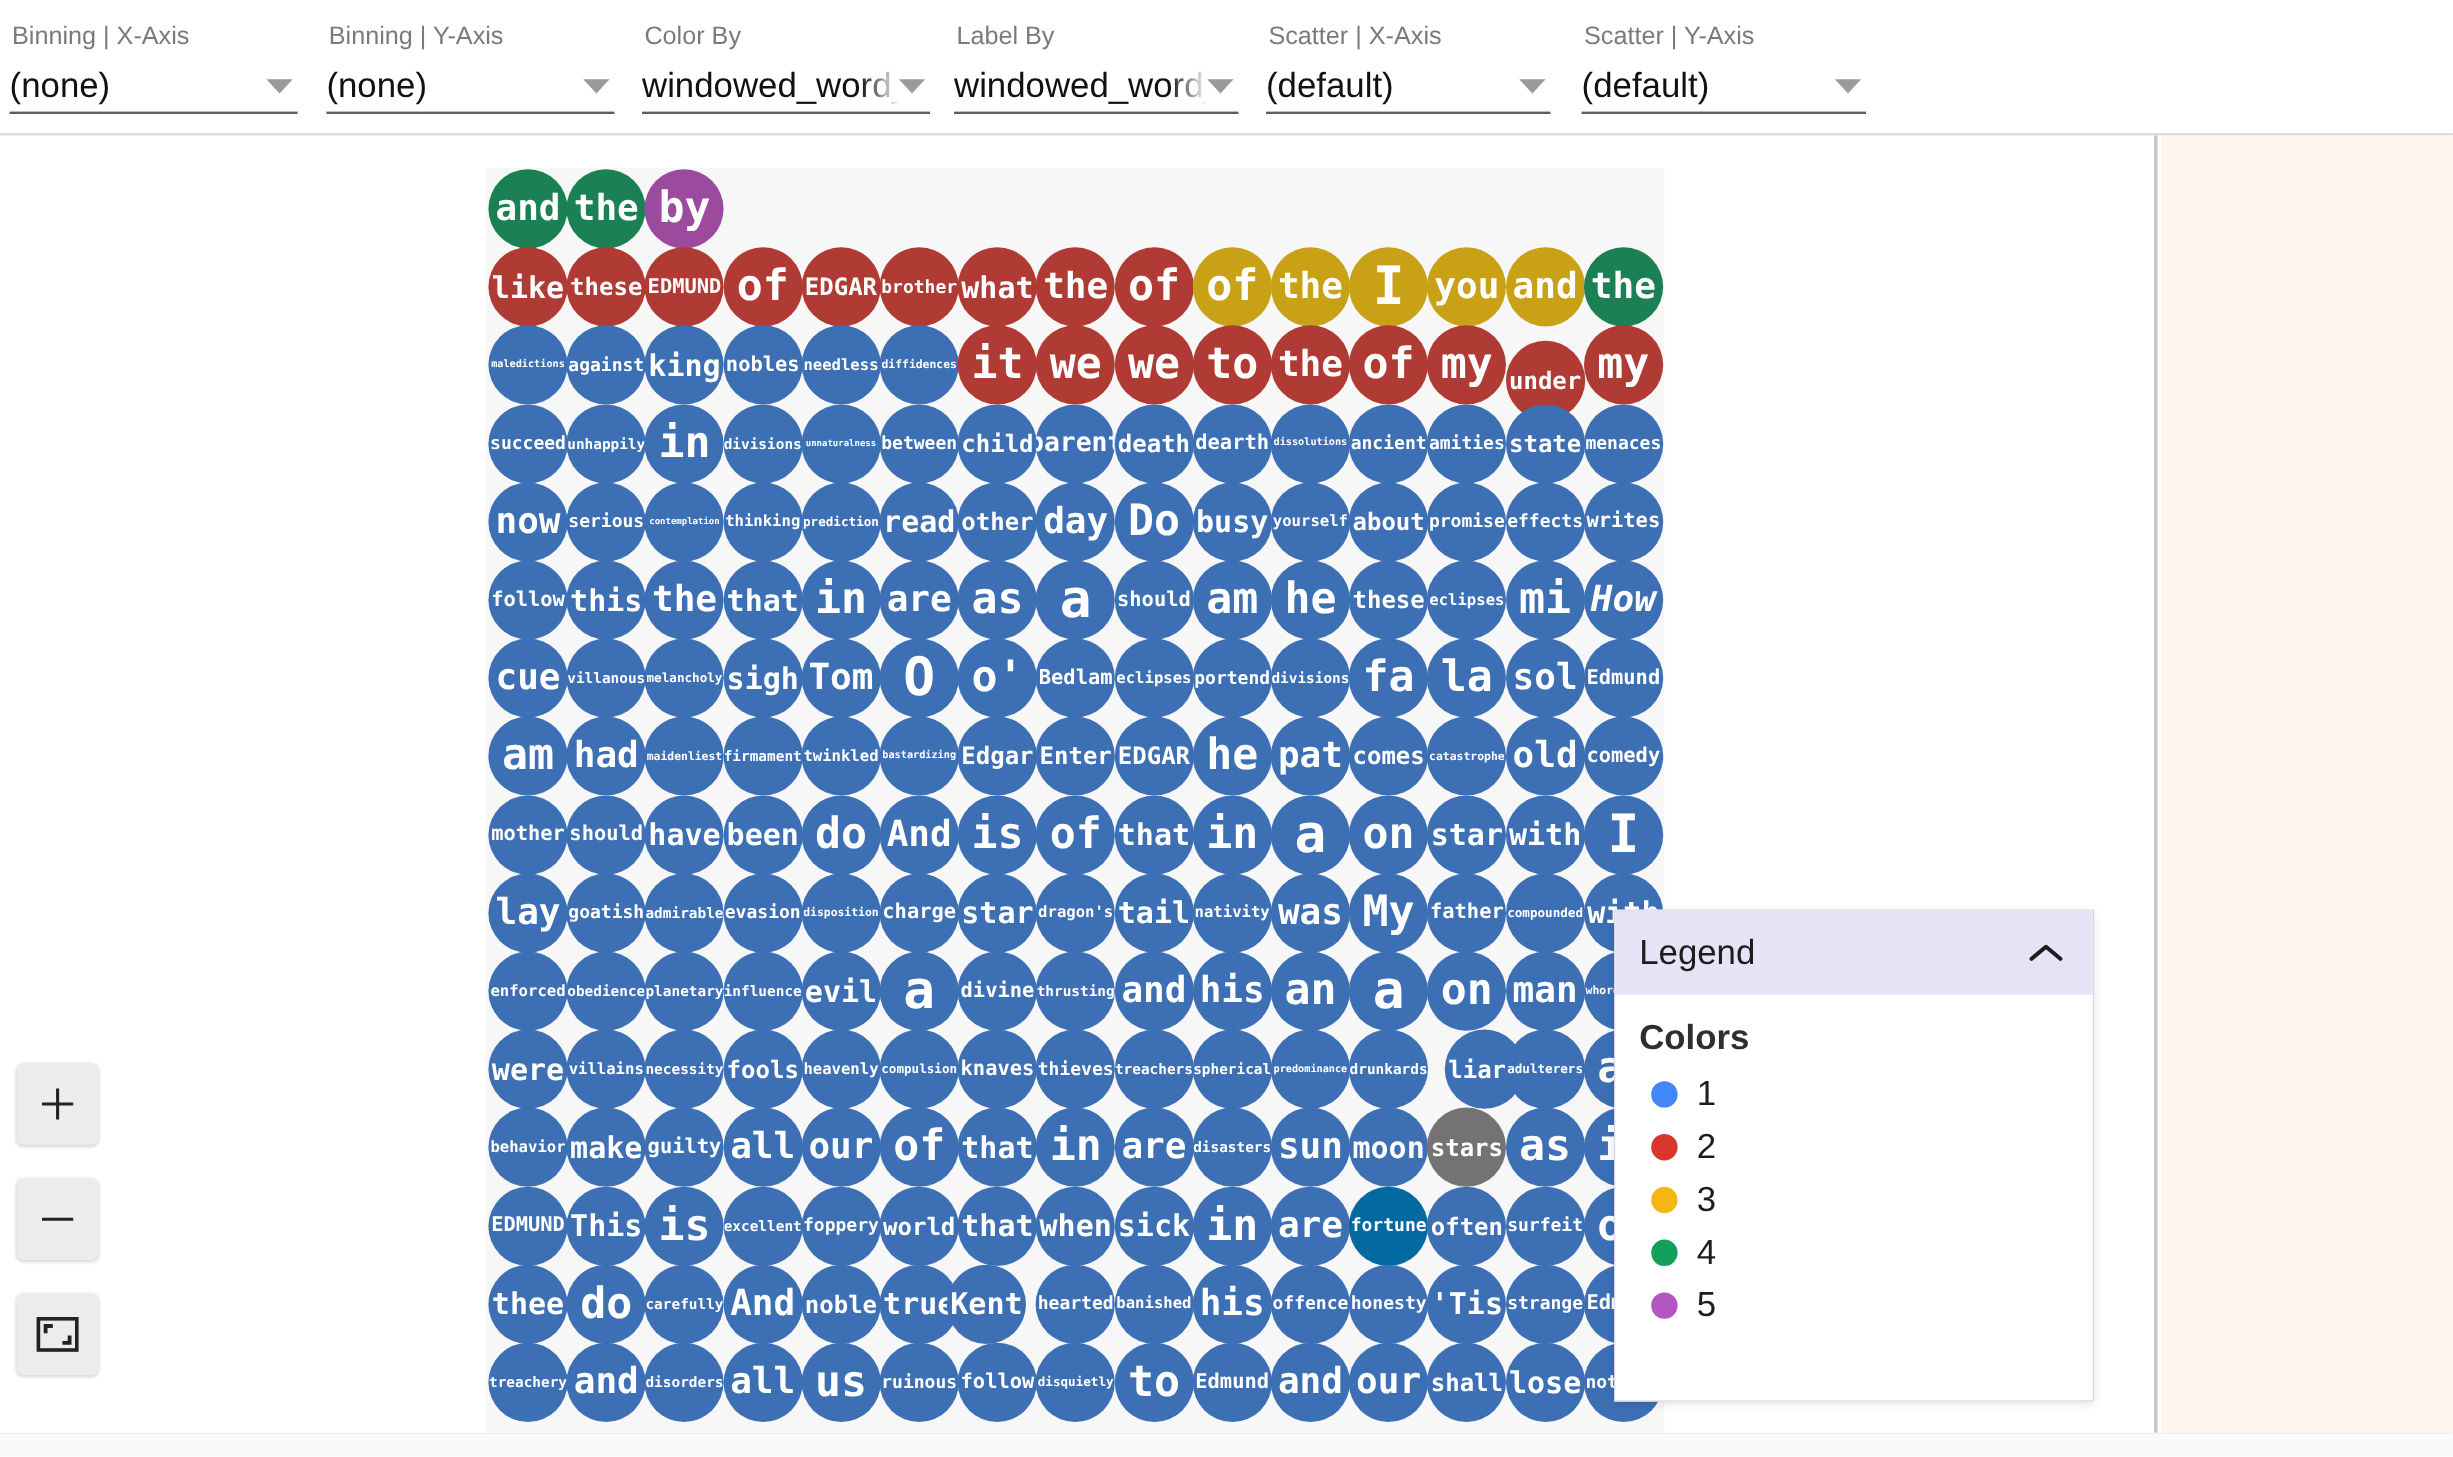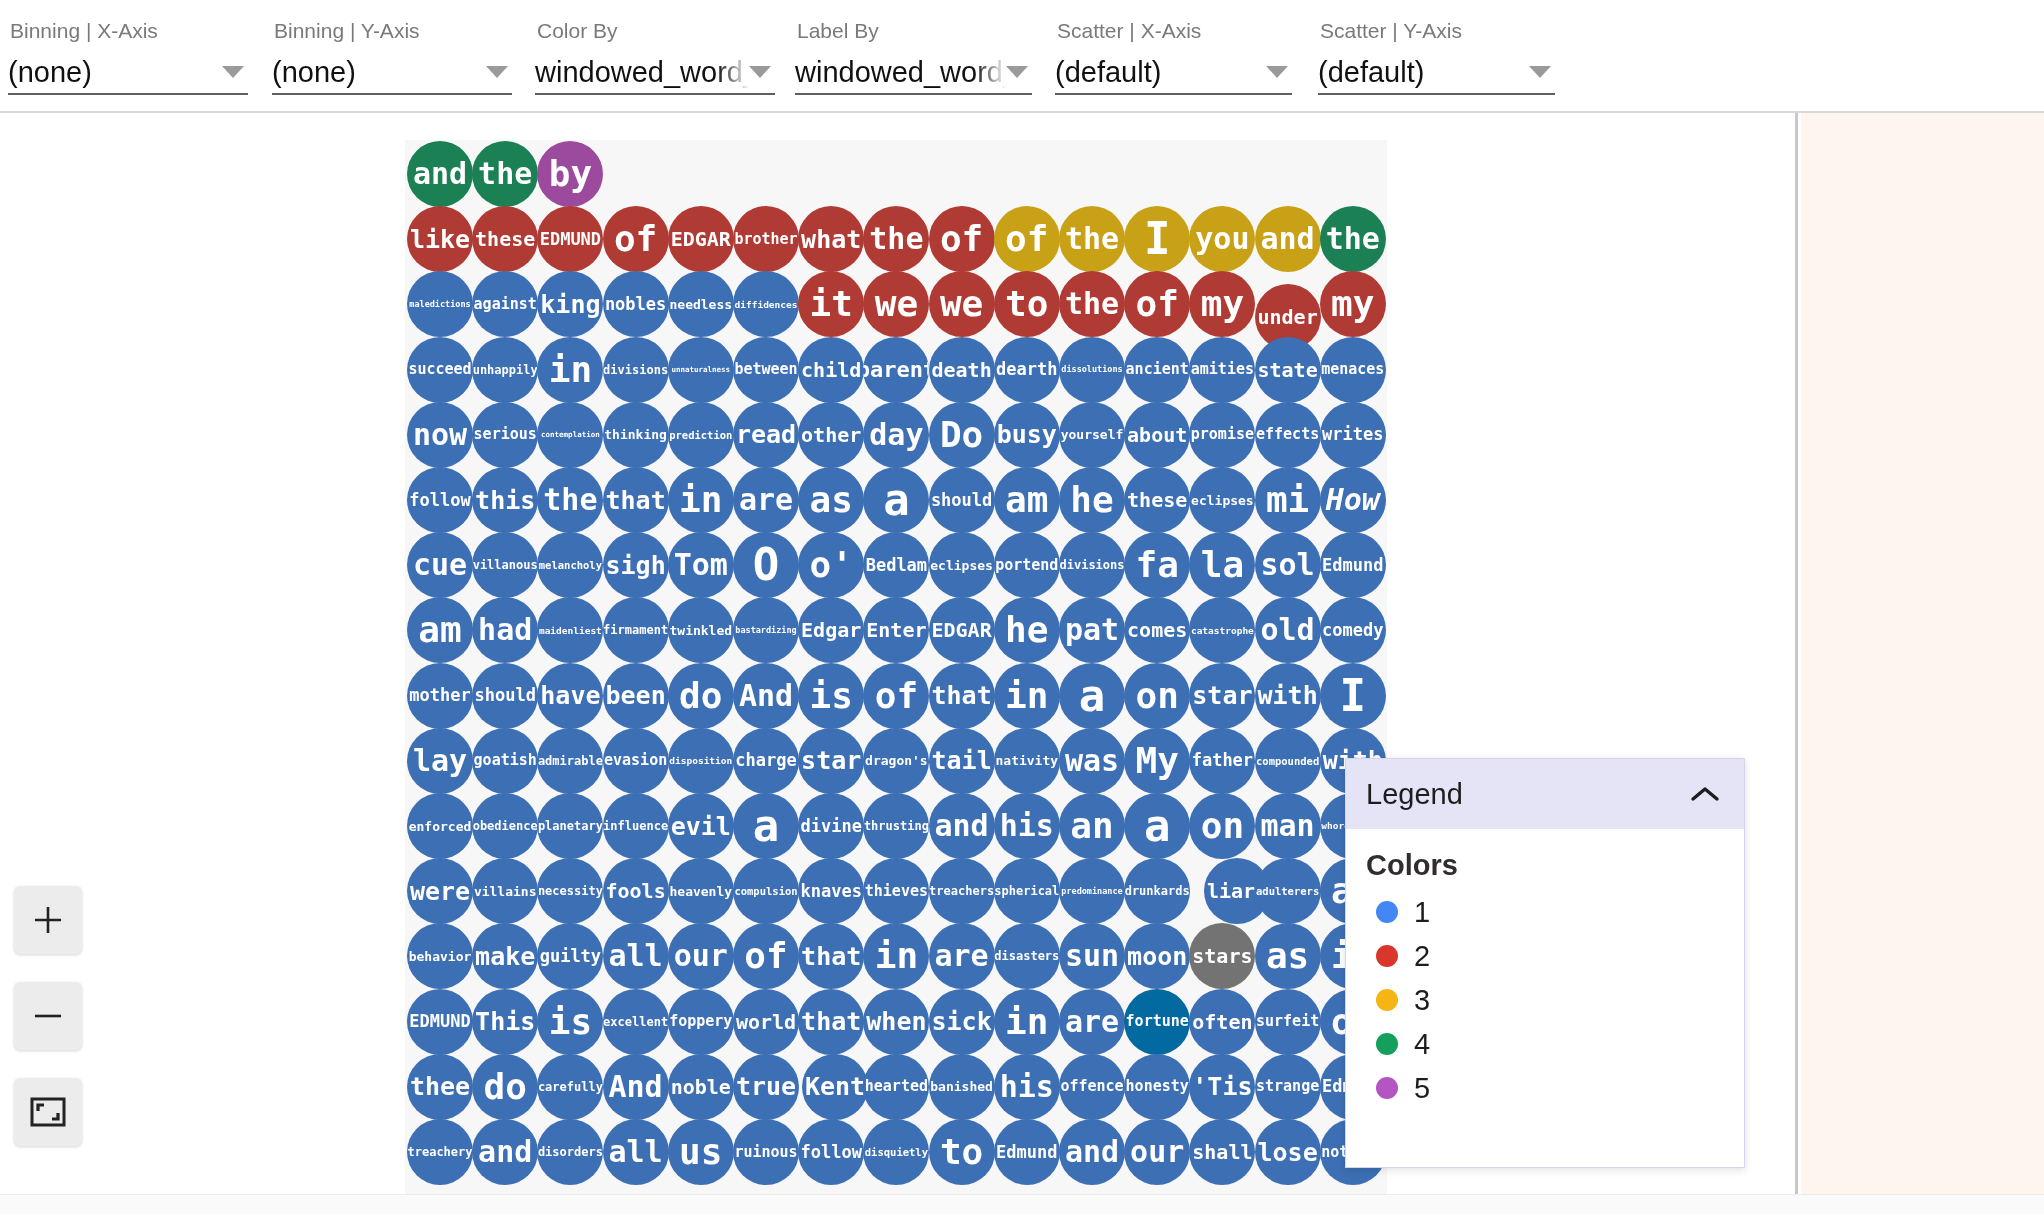--- a/index.html
+++ b/index.html
@@ -445,21 +445,21 @@
       <div class="bubble" title="fortune" style="left: 719.2px; top: 848.6px; background: #0369a1; font-size: 15px;">fortune</div>
       <div class="bubble" title="often" style="left: 784.4px; top: 848.6px; background: rgb(61, 111, 180); font-size: 20px;">often</div>
       <div class="bubble" title="surfeit" style="left: 849.6px; top: 848.6px; background: rgb(61, 111, 180); font-size: 15px;">surfeit</div>
       <div class="bubble" title="of" style="left: 914.8px; top: 848.6px; background: rgb(61, 111, 180); font-size: 36px;">of</div>
       <div class="bubble" title="thee" style="left: 2px; top: 913.8px; background: rgb(61, 111, 180); font-size: 25px;">thee</div>
       <div class="bubble" title="do" style="left: 67.2px; top: 913.8px; background: rgb(61, 111, 180); font-size: 36px;">do</div>
       <div class="bubble" title="carefully" style="left: 132.4px; top: 913.8px; background: rgb(61, 111, 180); font-size: 12px;">carefully</div>
       <div class="bubble" title="And" style="left: 197.6px; top: 913.8px; background: rgb(61, 111, 180); font-size: 30px;">And</div>
       <div class="bubble" title="noble" style="left: 262.8px; top: 913.8px; background: rgb(61, 111, 180); font-size: 20px;">noble</div>
       <div class="bubble" title="true" style="left: 328px; top: 913.8px; background: rgb(61, 111, 180); font-size: 25px;">true</div>
-      <div class="bubble" title="Kent" style="left: 397px; top: 913.8px; background: rgb(61, 111, 180); font-size: 25px;">Kent</div>
+      <div class="bubble" title="Kent" style="left: 384px; top: 913.8px; background: rgb(61, 111, 180); font-size: 25px;">Kent</div>
       <div class="bubble" title="hearted" style="left: 458.4px; top: 913.8px; background: rgb(61, 111, 180); font-size: 15px;">hearted</div>
       <div class="bubble" title="banished" style="left: 523.6px; top: 913.8px; background: rgb(61, 111, 180); font-size: 13px;">banished</div>
       <div class="bubble" title="his" style="left: 588.8px; top: 913.8px; background: rgb(61, 111, 180); font-size: 30px;">his</div>
       <div class="bubble" title="offence" style="left: 654px; top: 913.8px; background: rgb(61, 111, 180); font-size: 15px;">offence</div>
       <div class="bubble" title="honesty" style="left: 719.2px; top: 913.8px; background: rgb(61, 111, 180); font-size: 15px;">honesty</div>
       <div class="bubble" title="'Tis" style="left: 784.4px; top: 913.8px; background: rgb(61, 111, 180); font-size: 25px;">'Tis</div>
       <div class="bubble" title="strange" style="left: 849.6px; top: 913.8px; background: rgb(61, 111, 180); font-size: 15px;">strange</div>
       <div class="bubble" title="Edmund" style="left: 914.8px; top: 913.8px; background: rgb(61, 111, 180); font-size: 17px;">Edmund</div>
       <div class="bubble" title="treachery" style="left: 2px; top: 979px; background: rgb(61, 111, 180); font-size: 12px;">treachery</div>
       <div class="bubble" title="and" style="left: 67.2px; top: 979px; background: rgb(61, 111, 180); font-size: 30px;">and</div>

